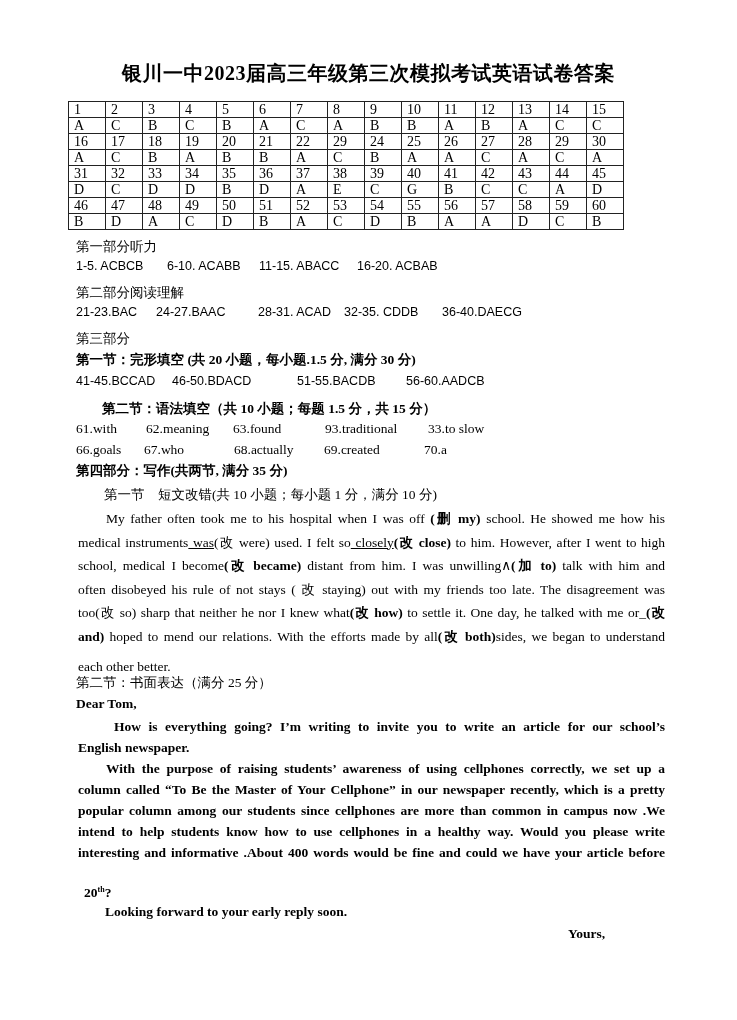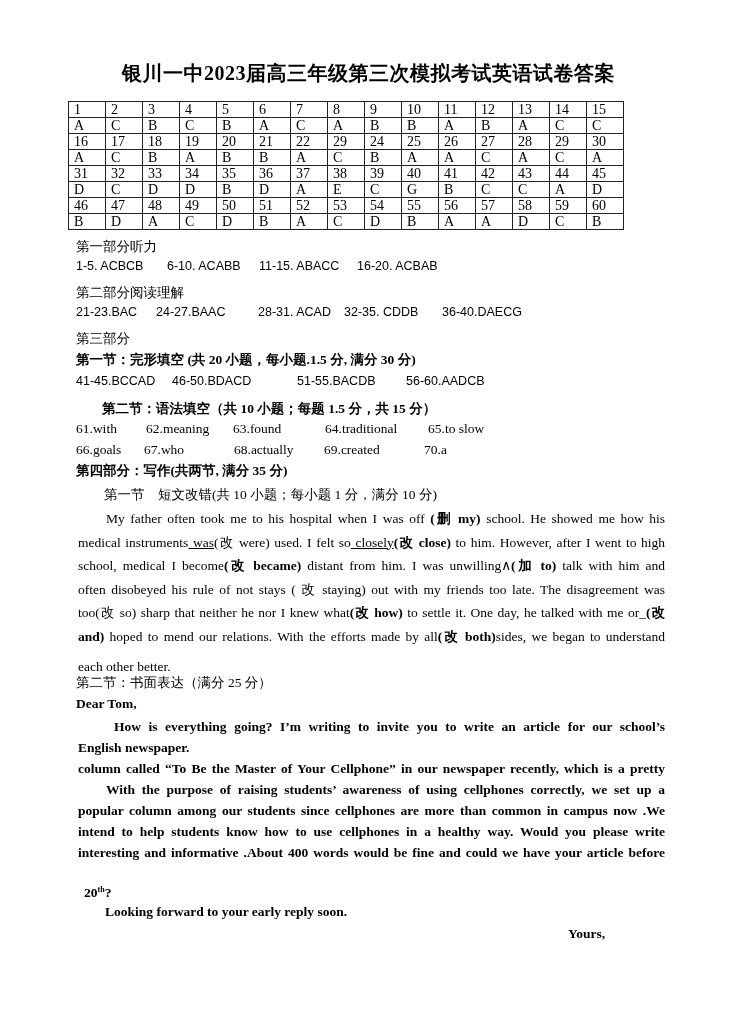--- a/index.html
+++ b/index.html
@@ -200,22 +200,22 @@
   <span style="left:96px">46-50.BDACD</span>
   <span style="left:221px">51-55.BACDB</span>
   <span style="left:330px">56-60.AADCB</span>
 </div>
 
 <div class="abs serif heading-cn bold" style="left:76px; top:400px;margin-left:26px;">第二节：语法填空（共 10 小题；每题 1.5 分，共 15 分）</div>
 <div class="abs serif grammar-line" style="left:76px; top:421px; width:600px;">
   <span style="left:0px">61.with</span>
   <span style="left:70px">62.meaning</span>
   <span style="left:157px">63.found</span>
-  <span style="left:249px">64.traditional</span>
-  <span style="left:352px">65.to slow</span>
+  <span style="left:249px">93.traditional</span>
+  <span style="left:352px">33.to slow</span>
 </div>
 <div class="abs serif grammar-line" style="left:76px; top:442px; width:600px;">
   <span style="left:0px">66.goals</span>
   <span style="left:68px">67.who</span>
   <span style="left:158px">68.actually</span>
   <span style="left:248px">69.created</span>
   <span style="left:348px">70.a</span>
 </div>
 
 <div class="abs serif heading-cn bold" style="left:76px; top:462px;">第四部分：写作(共两节, 满分 35 分)</div>
@@ -233,22 +233,22 @@
 
 <div class="abs serif heading-cn" style="left:76px; top:674px;">第二节：书面表达（满分 25 分）</div>
 <div class="abs serif heading-cn bold" style="left:76px; top:696px;">Dear Tom,</div>
 
 <div class="letter serif" style="top:716px;">
   <span class="line" style="padding-left:36px;">How is everything going? I’m writing to invite you to write an article for our school’s</span>
   <span class="line last">English newspaper.</span>
 </div>
 
 <div class="letter serif" style="top:758px;" id="letter-para2">
+    <span class="line" style="padding-left: 28px;">With the purpose of raising students’ awareness of using cellphones correctly, we set up a</span>
     <span class="line">column called “To Be the Master of Your Cellphone” in our newspaper recently, which is a pretty</span>
-    <span class="line" style="padding-left: 28px;">With the purpose of raising students’ awareness of using cellphones correctly, we set up a</span>
     <span class="line">popular column among our students since cellphones are more than common in campus now .We</span>
     <span class="line">intend to help students know how to use cellphones in a healthy way. Would you please write</span>
     <span class="line">interesting and informative .About 400 words would be fine and could we have your article before</span>
   </div>
 
 <div class="abs serif heading-cn bold" style="left:84px; top:885px;">
   <span>20</span><sup>th</sup><span>?</span>
 </div>
 <div class="abs serif heading-cn bold" style="left:105px; top:904px;">Looking forward to your early reply soon.</div>
 <div class="abs serif heading-cn bold" style="left:568px; top:926px;">Yours,</div>

